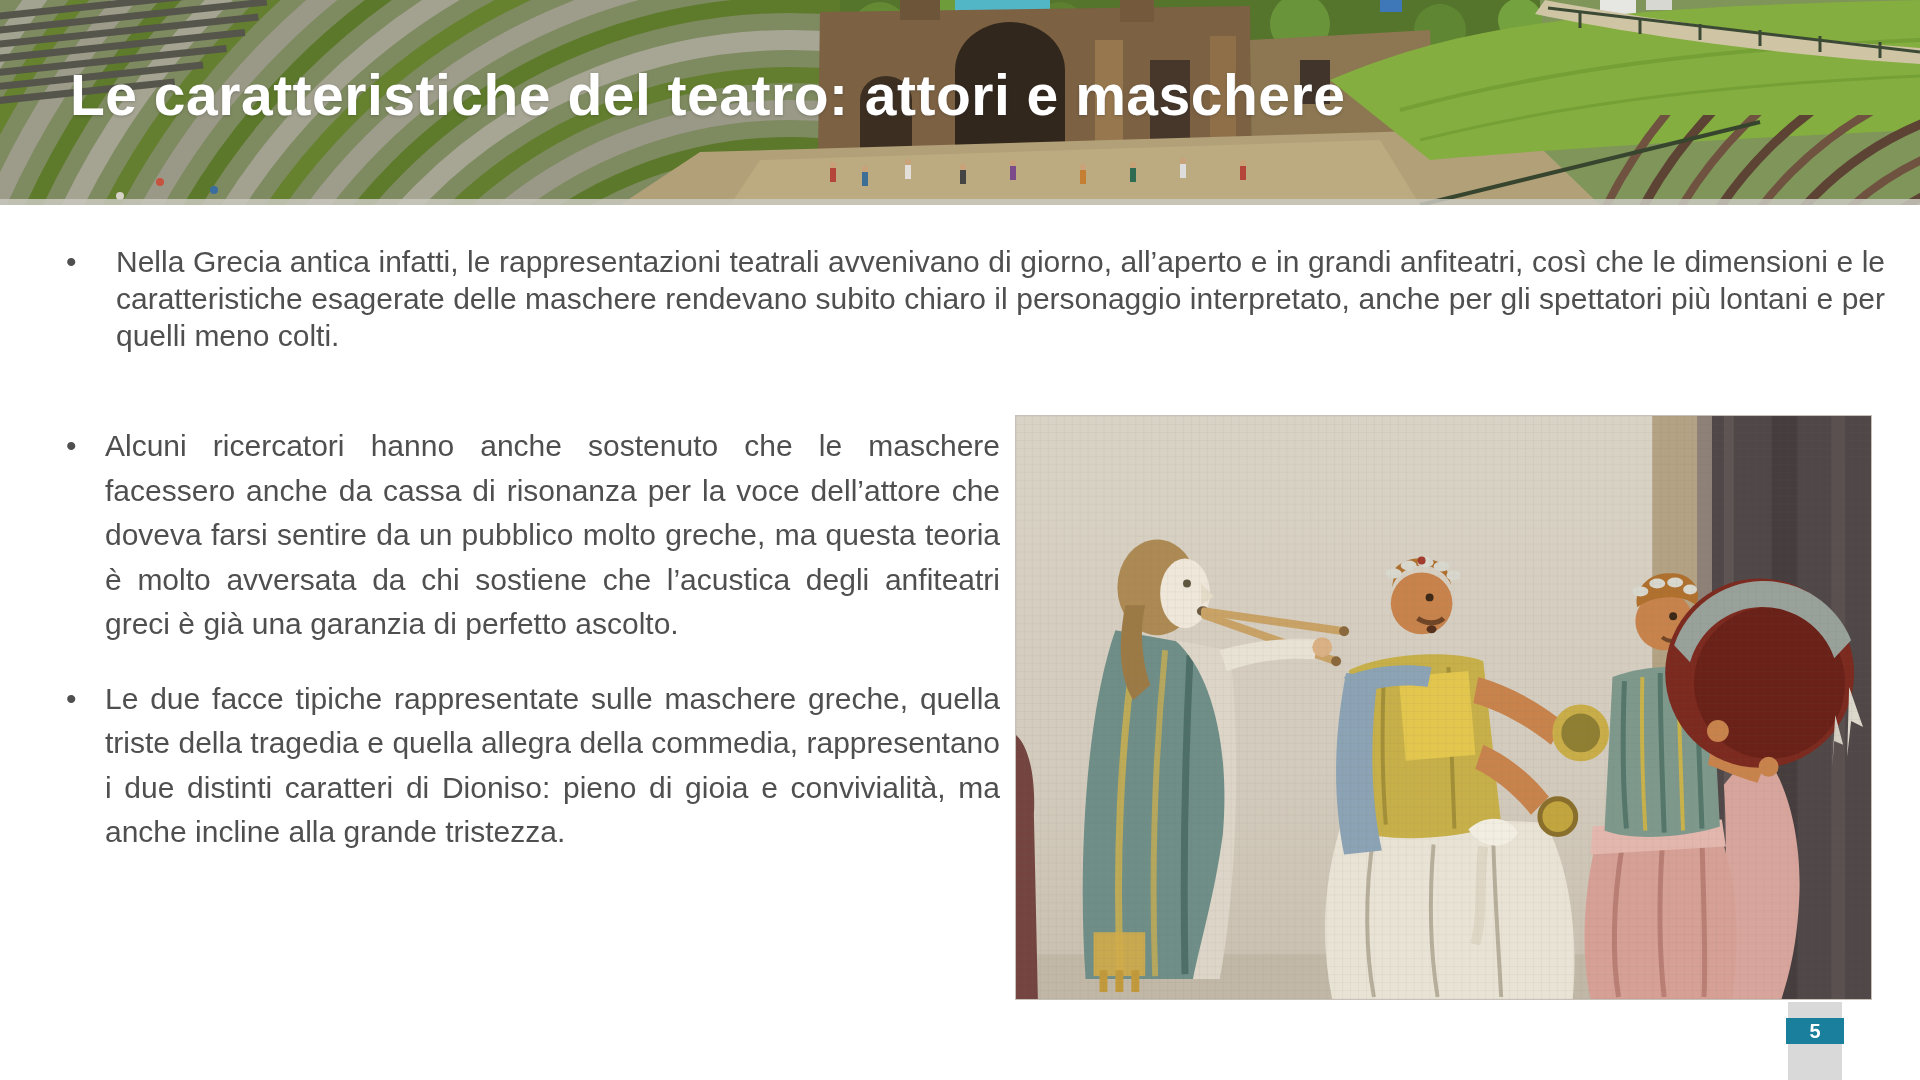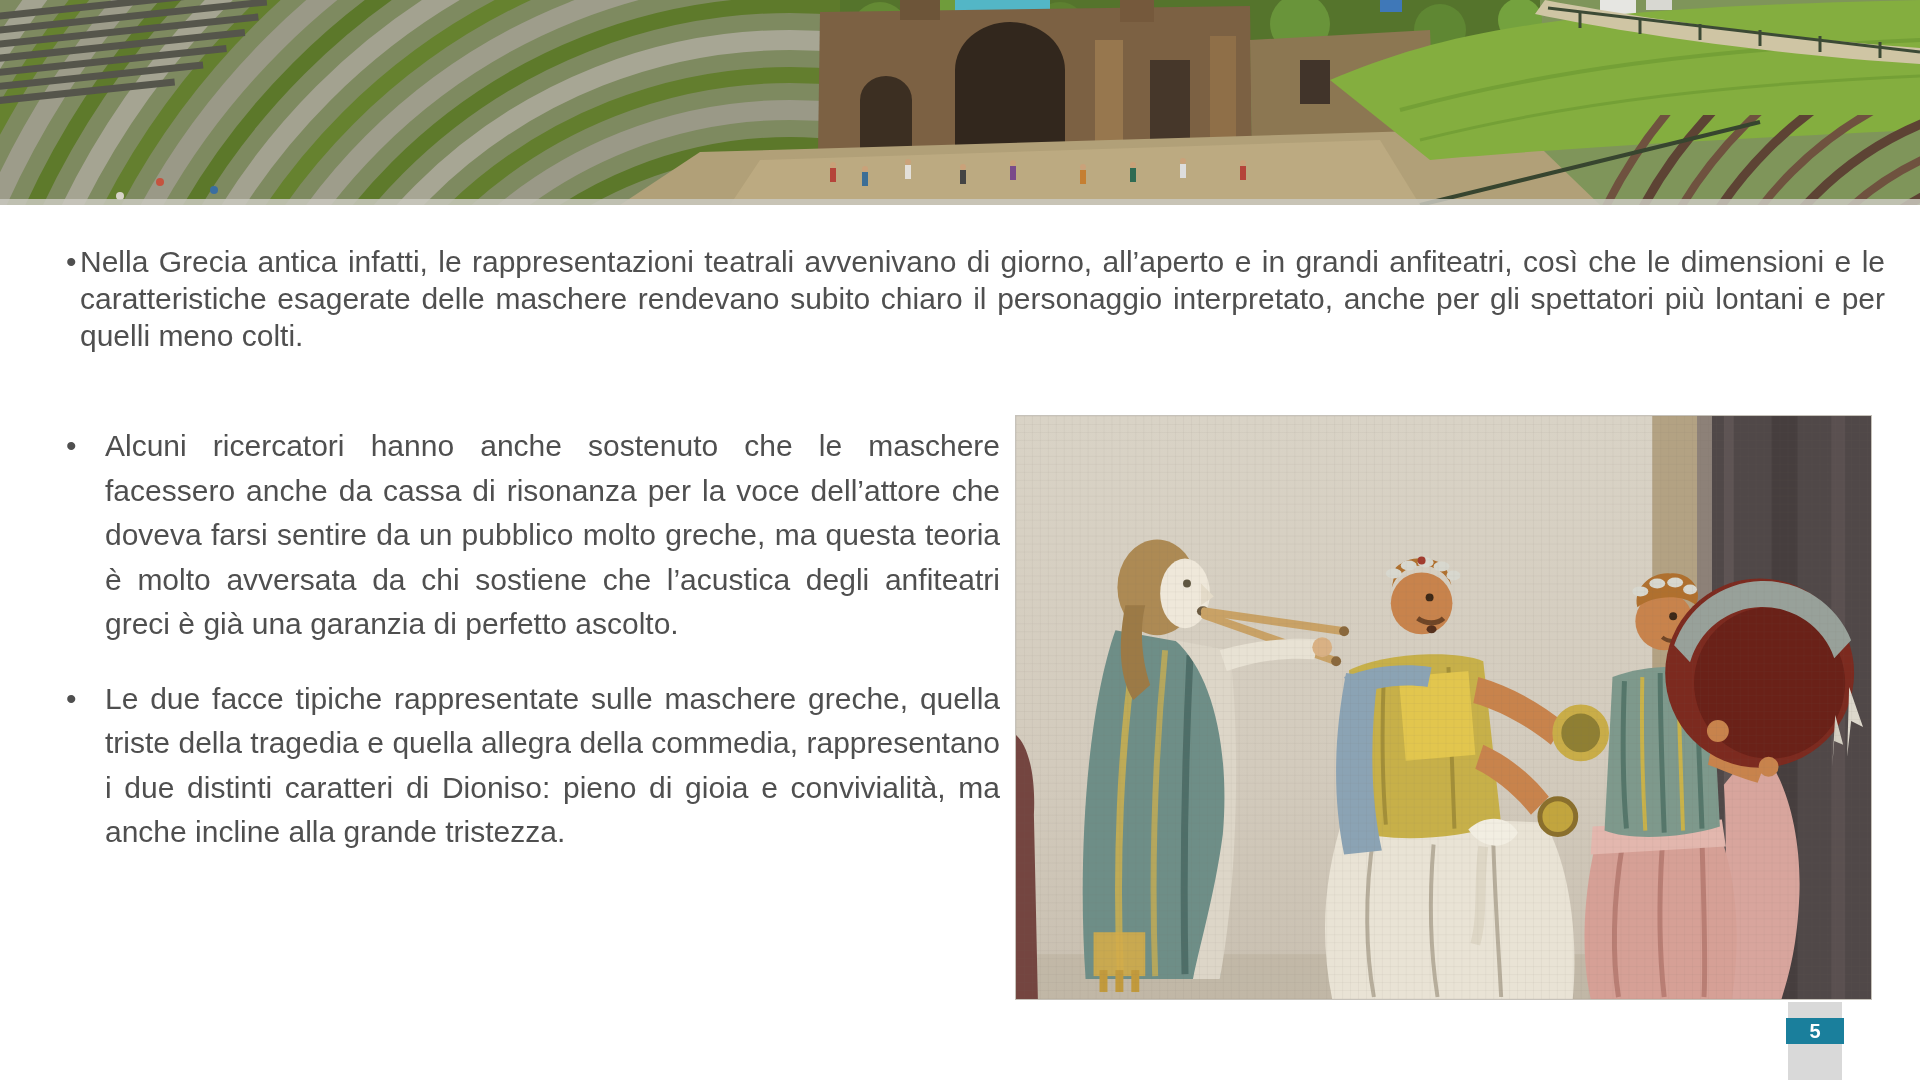--- a/index.html
+++ b/index.html
@@ -11,21 +11,21 @@
   .header svg{display:block;width:100%;height:100%;}
   .slide-title{
     position:absolute;left:70px;top:62px;width:1820px;
     font-size:57px;font-weight:700;color:#ffffff;line-height:66px;
     letter-spacing:.5px;white-space:nowrap;
     text-shadow:0 1px 3px rgba(40,40,40,.25);
   }
   .bullet-block{position:relative;color:#4f4f4f;}
   .marker{position:absolute;left:6px;top:0;}
   .intro{position:absolute;left:60px;top:243px;width:1825px;font-size:30px;line-height:37px;}
-  .intro .btext{margin-left:20px;text-align:justify;}
+  .intro .btext{margin-left:56px;text-align:justify;}
   .columns{position:absolute;left:60px;top:424px;width:940px;font-size:30px;line-height:44.5px;}
   .col-bullet + .col-bullet{margin-top:30px;}
   .columns .btext{margin-left:45px;text-align:justify;}
   .mosaic{
     position:absolute;left:1015px;top:415px;width:857px;height:585px;
     border:1px solid #c6c2ba;box-sizing:border-box;overflow:hidden;background:#d5cec1;
   }
   .mosaic svg{display:block;width:100%;height:100%;}
   .page-tab{position:absolute;left:1788px;top:1002px;width:54px;height:78px;background:#d9d9d9;}
   .page-band{
@@ -162,20 +162,21 @@
         <circle cx="2050" cy="430" r="365" stroke="#6f523f" stroke-width="8"></circle>
         <circle cx="2050" cy="430" r="398" stroke="#5d4334" stroke-width="9"></circle>
         <circle cx="2050" cy="430" r="431" stroke="#6f523f" stroke-width="8"></circle>
         <circle cx="2050" cy="430" r="464" stroke="#5d4334" stroke-width="9"></circle>
         <circle cx="2050" cy="430" r="497" stroke="#6f523f" stroke-width="8"></circle>
       </g>
       <path d="M1420 205 L1760 122" stroke="#37452f" stroke-width="4" fill="none"></path>
     </g>
     <rect y="199" width="1920" height="6" fill="#cac9c0" opacity="0.85"></rect>
   </svg>
+  <div class="slide-title">Le caratteristiche del teatro: attori e maschere</div>
 </div>
 
 <div class="intro bullet-block">
   <span class="marker">•</span>
   <div class="btext">Nella Grecia antica infatti, le rappresentazioni teatrali avvenivano di giorno, all’aperto e in grandi anfiteatri, così che le dimensioni e le caratteristiche esagerate delle maschere rendevano subito chiaro il personaggio interpretato, anche per gli spettatori più lontani e per quelli meno colti.</div>
 </div>
 
 <div class="columns">
   <div class="col-bullet bullet-block">
     <span class="marker">•</span>

